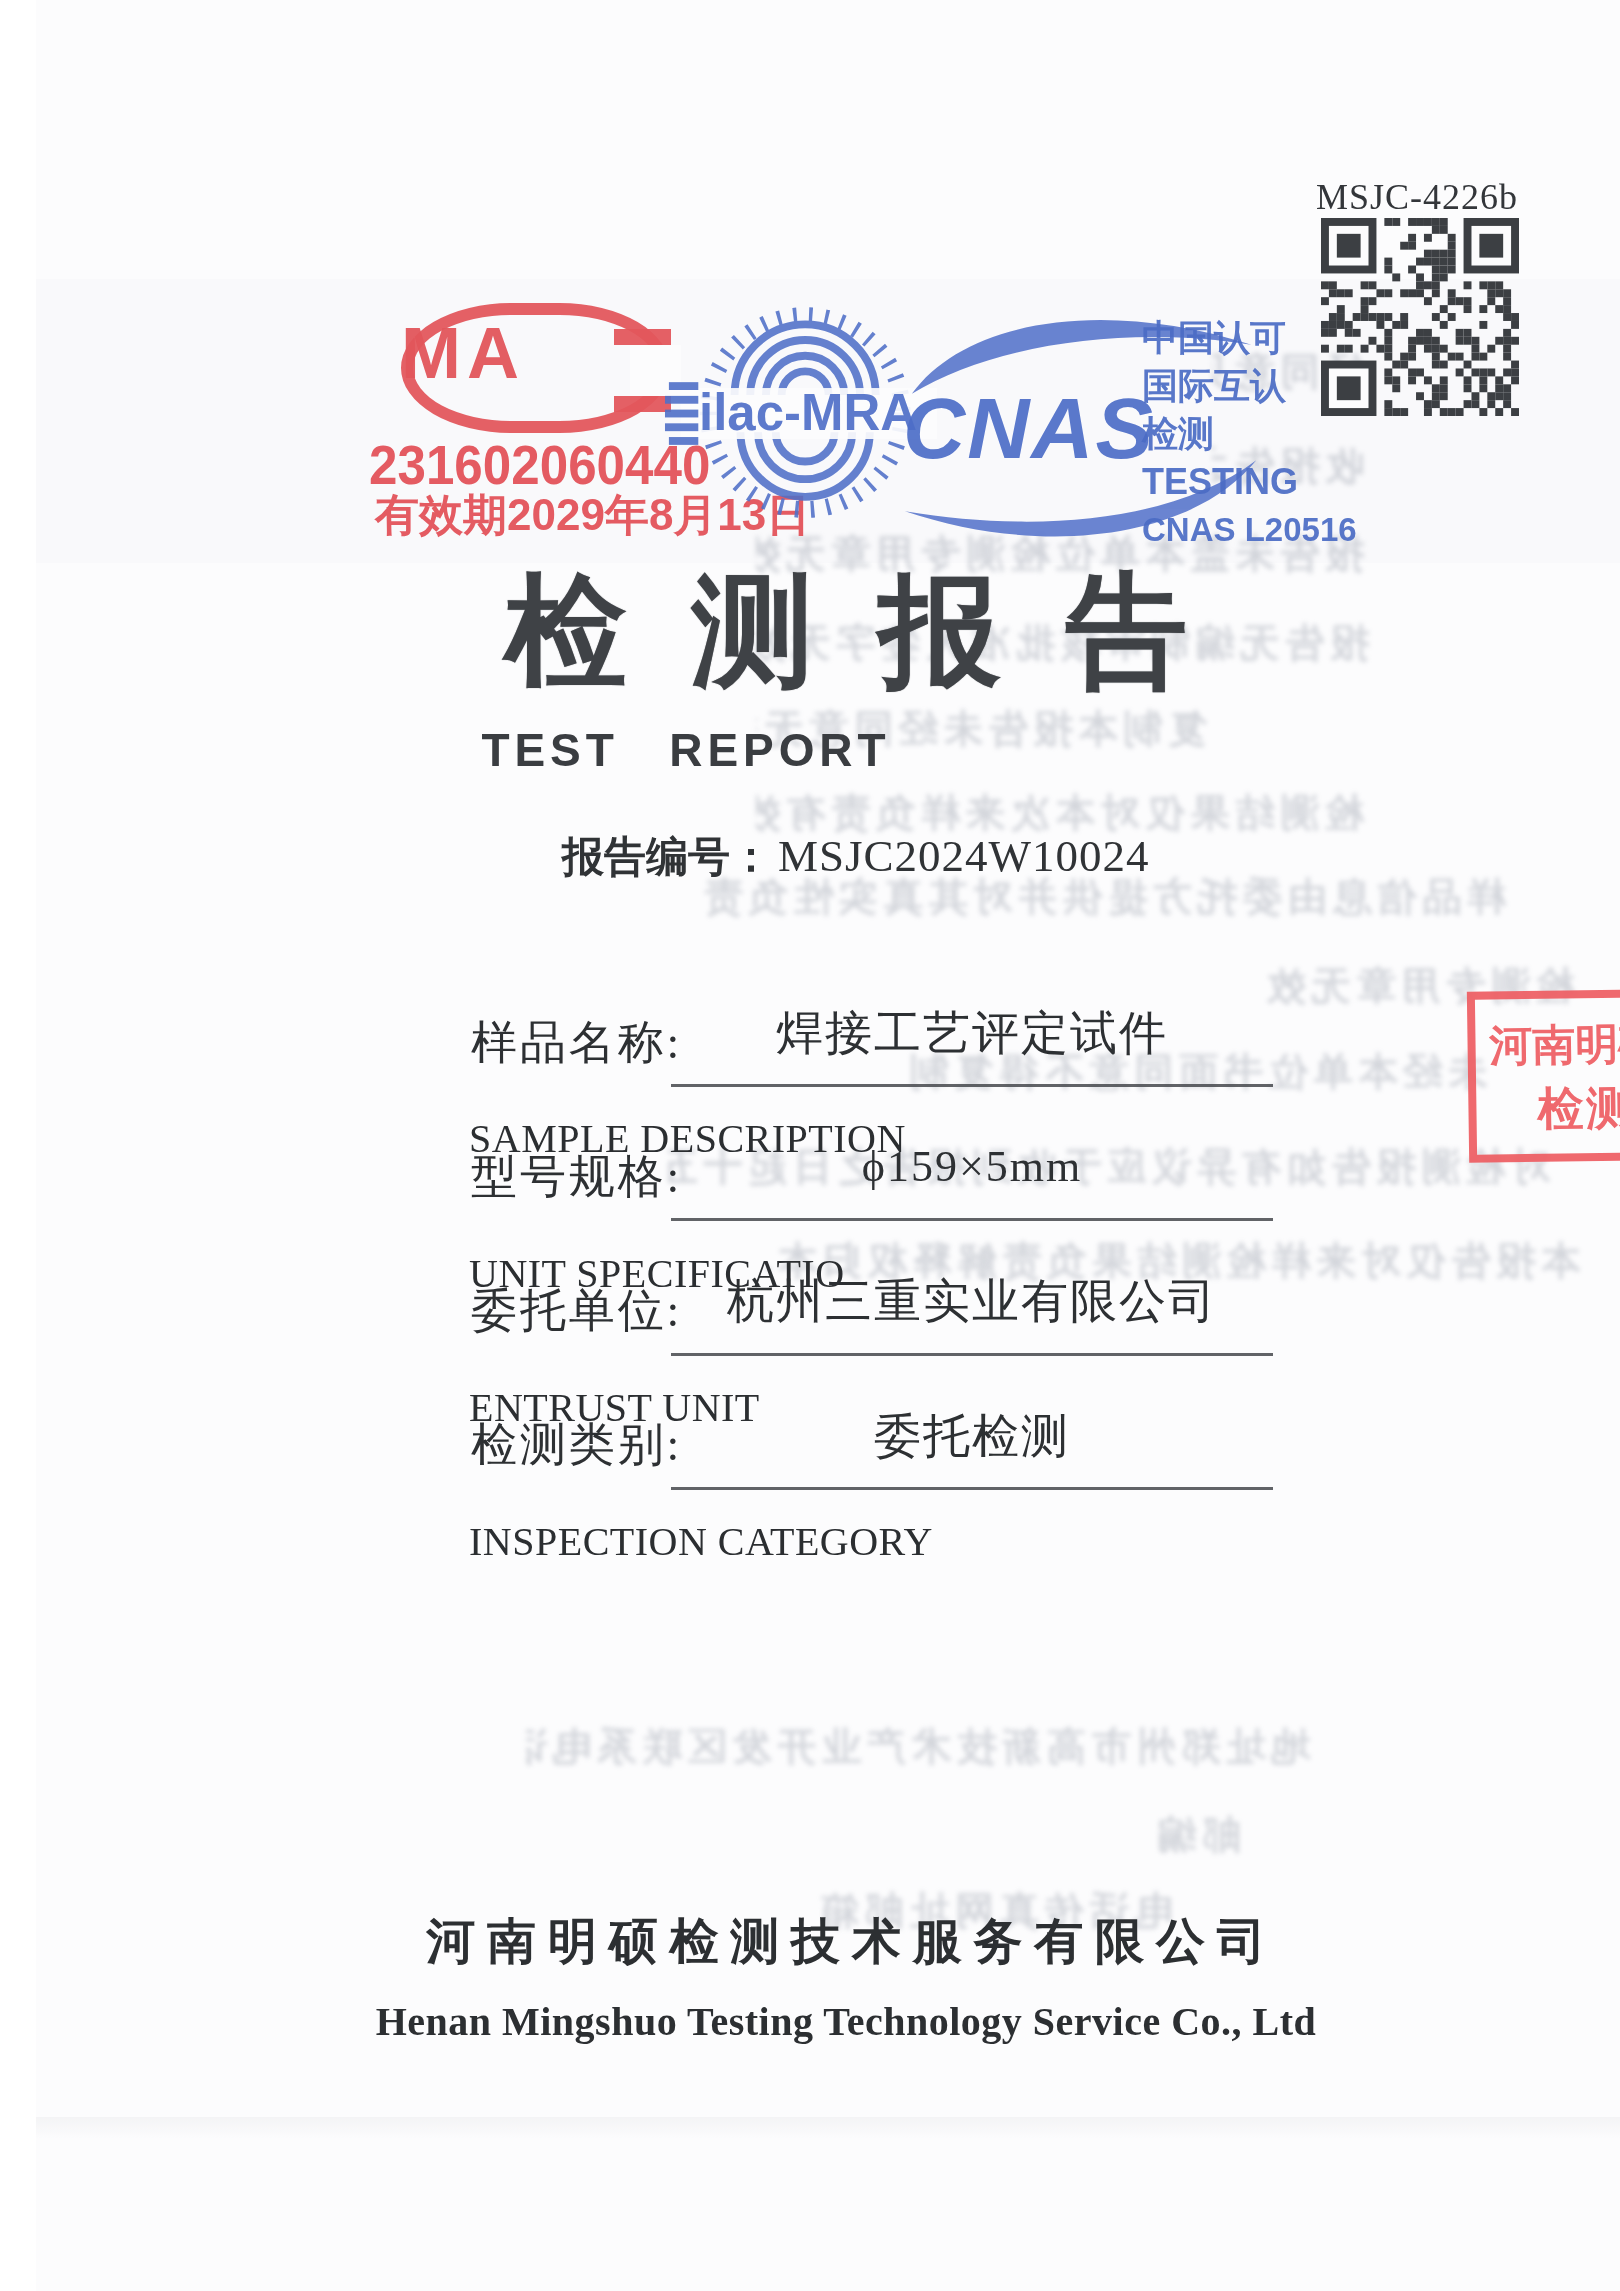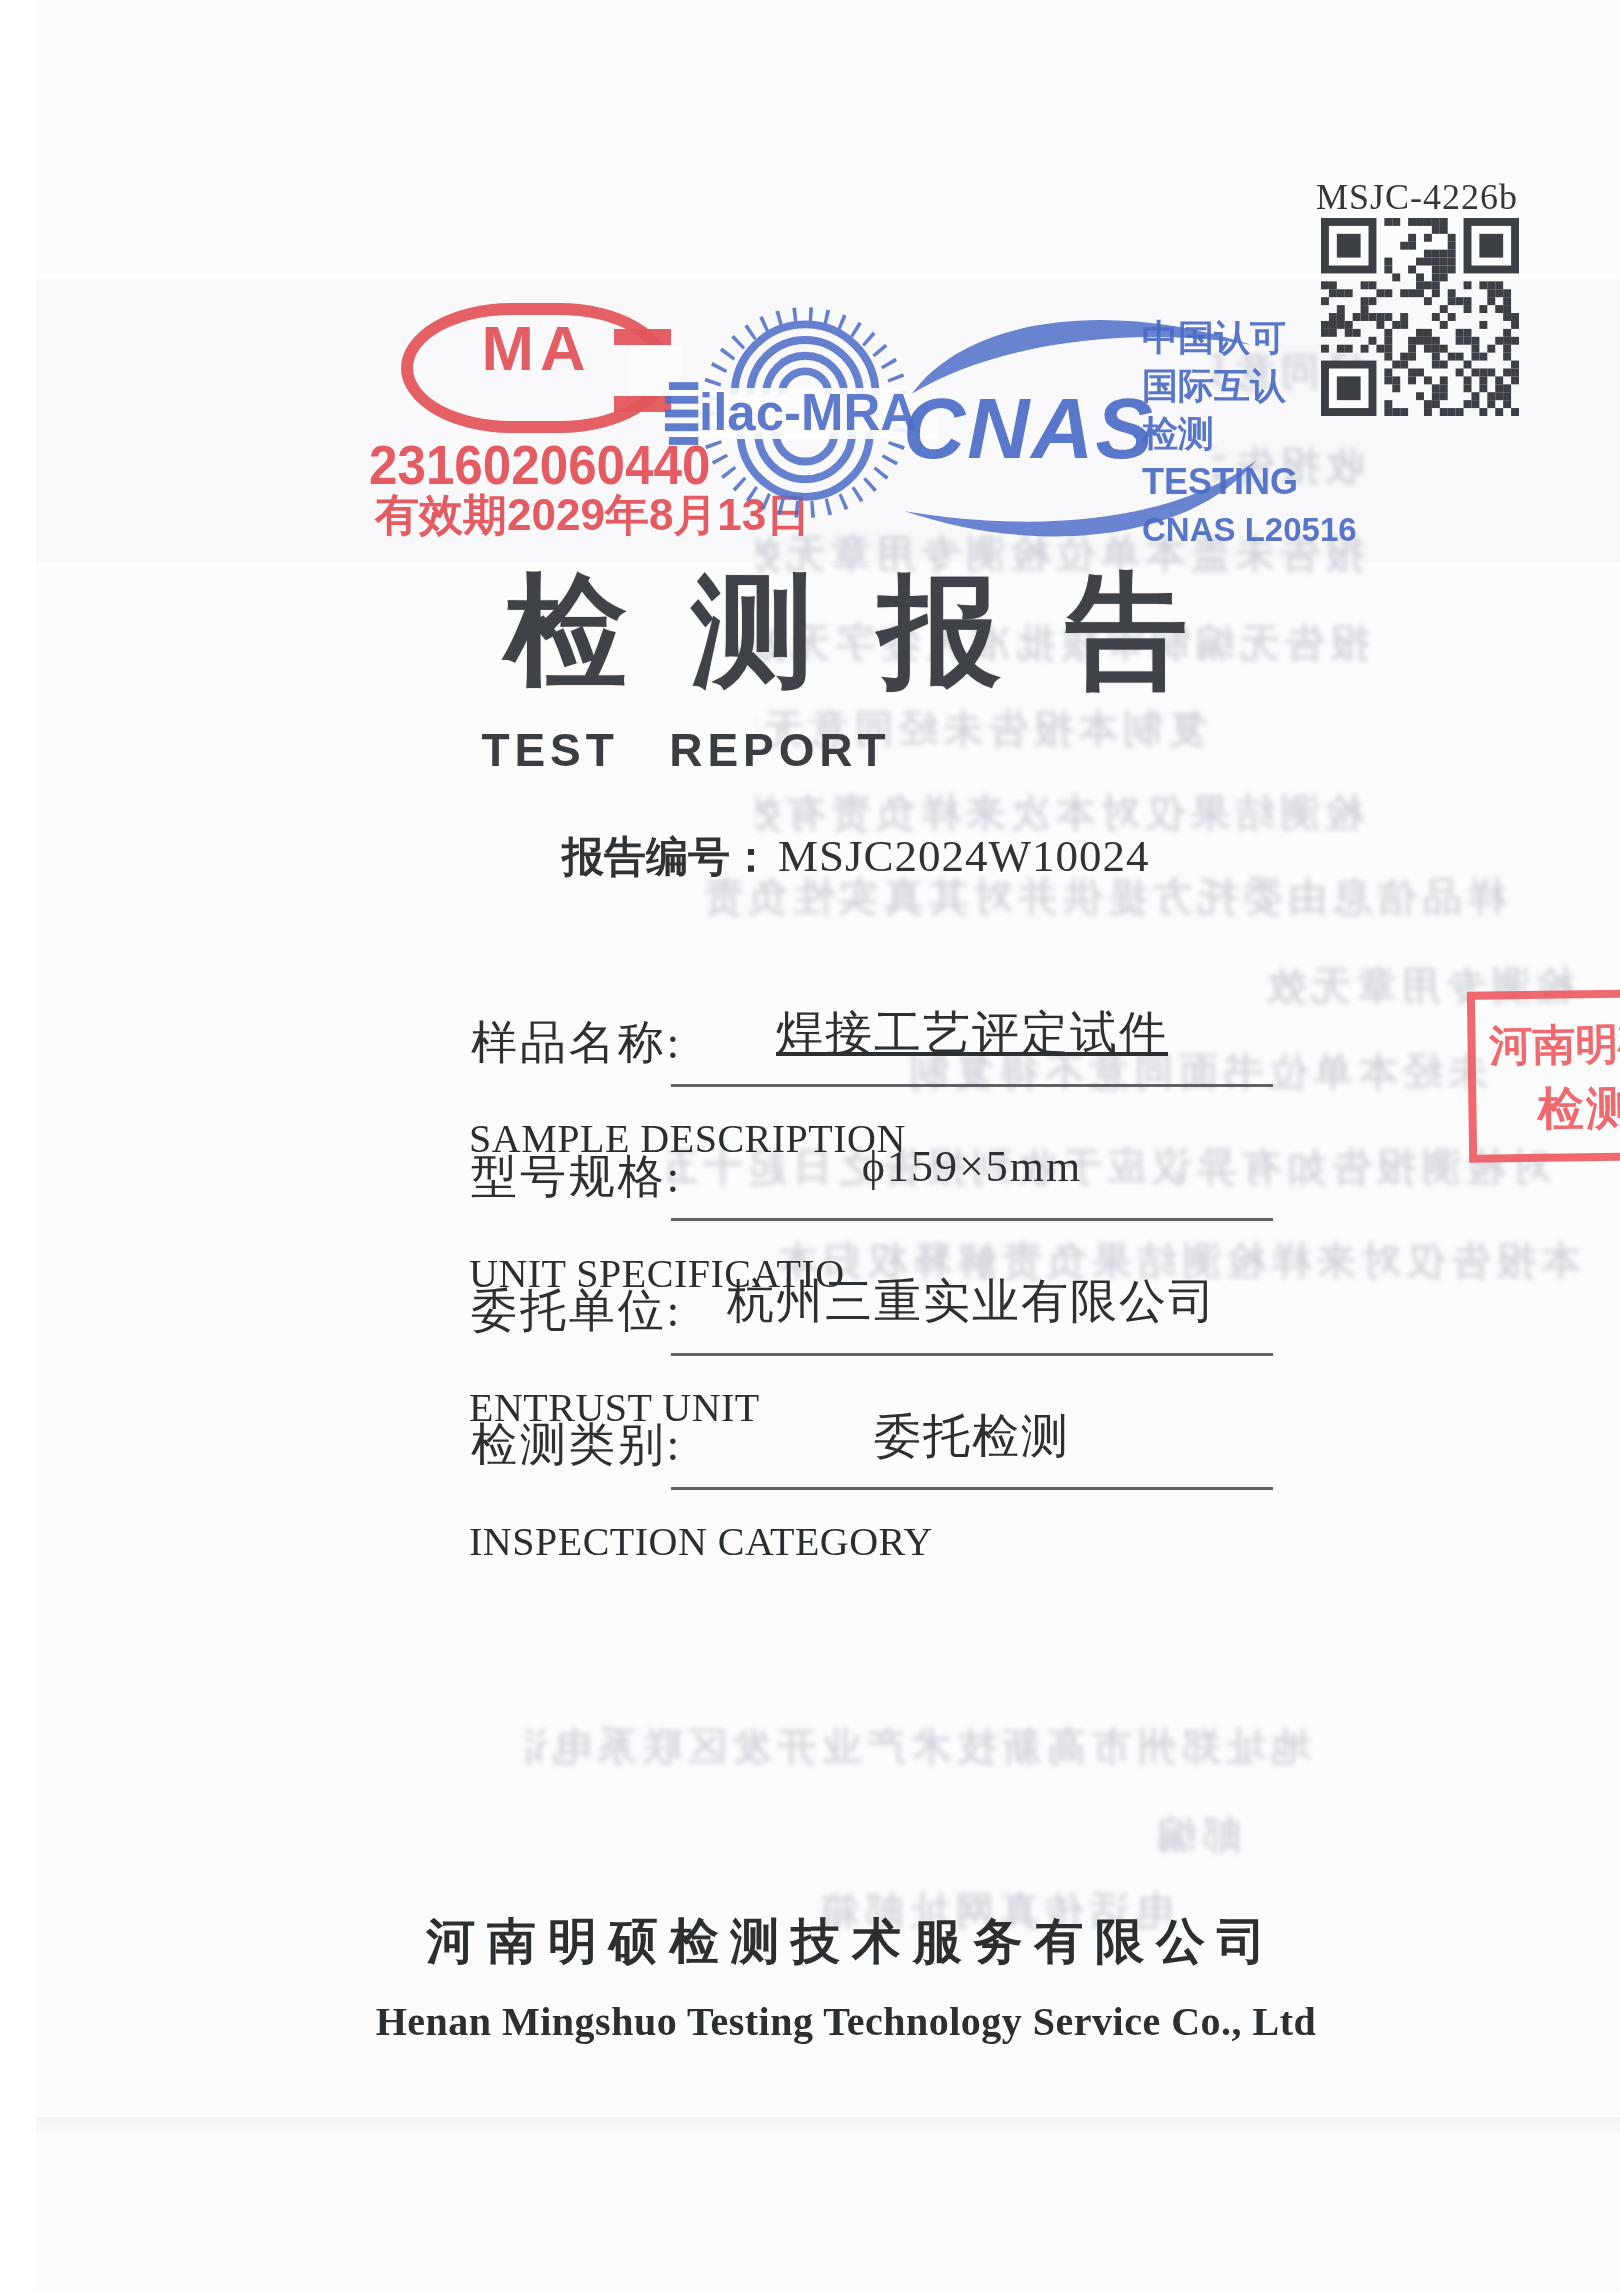--- a/index.html
+++ b/index.html
@@ -12,22 +12,22 @@
 
   
   .qr-label{left:1280px;top:176px;font-size:36px;letter-spacing:1px;color:#33363a;}
   .qr-box{left:1285px;top:218px;width:198px;height:198px;}
 
   
   .cma-ring{left:365px;top:303px;width:245px;height:106px;border:12.7px solid #e2565b;
             border-radius:46%/56%;opacity:.94;}
   .cma-notch{left:594px;top:345px;width:51px;height:51px;background:#fcfcfd;}
   .cma-bar{background:#e2565b;height:15.7px;width:57px;left:578px;opacity:.94;}
-  .cma-ma{left:365px;top:312px;width:271px;text-align:center;font-family:"Liberation Sans",sans-serif;
-          font-weight:bold;font-size:63px;color:#e2565b;letter-spacing:5.9px;opacity:.95;}
+  .cma-ma{left:365px;top:312px;width:271px;text-align:left;font-family:"Liberation Sans",sans-serif;
+          font-weight:bold;font-size:72px;color:#e2565b;letter-spacing:5.9px;opacity:.95;}
   .cma-num{left:333px;top:433px;font-family:"Liberation Sans",sans-serif;font-weight:bold;
            font-size:55px;color:#e3535a;transform:scaleX(.93);transform-origin:left;opacity:.95;}
   .cma-valid{left:339px;top:486px;font-weight:bold;font-size:44px;color:#e3535a;opacity:.95;
              font-family:"Liberation Sans",sans-serif;}
 
   
   .ilac-svg{left:623px;top:292px;}
   .cnas-svg{left:861px;top:292px;}
   .cnas-lines{left:1106px;top:314px;color:#4b6cc5;font-family:"Liberation Sans",sans-serif;
               font-weight:bold;line-height:48px;font-size:36px;opacity:.92;}
@@ -347,21 +347,21 @@
   </div>
 
   <div class="abs title-zh nowrap">检测报告</div>
   <div class="abs title-en nowrap">TEST REPORT</div>
   <div class="abs report-no nowrap">
     <span class="lab">报告编号：</span><span class="val">MSJC2024W10024</span>
   </div>
 
   <div>
     <div class="abs f-label nowrap" style="top:1012px;">样品名称:</div>
-    <div class="abs f-value nowrap" style="top:1002px;text-decoration:underline;">焊接工艺评定试件</div>
+    <div class="abs f-value nowrap" style="top:1002px;">焊接工艺评定试件</div>
     <div class="abs f-line" style="top:1084px;"></div>
     <div class="abs f-cap nowrap" style="top:1115px;">SAMPLE DESCRIPTION</div>
 
     <div class="abs f-label nowrap" style="top:1146px;">型号规格:</div>
     <div class="abs f-value nowrap" style="top:1141px;font-size:44px;font-style:normal;">ϕ159×5mm</div>
     <div class="abs f-line" style="top:1218px;"></div>
     <div class="abs f-cap nowrap" style="top:1250px;">UNIT SPECIFICATIO</div>
 
     <div class="abs f-label nowrap" style="top:1280px;text-align:center;">委托单位:</div>
     <div class="abs f-value nowrap" style="top:1270px;">杭州三重实业有限公司</div>

